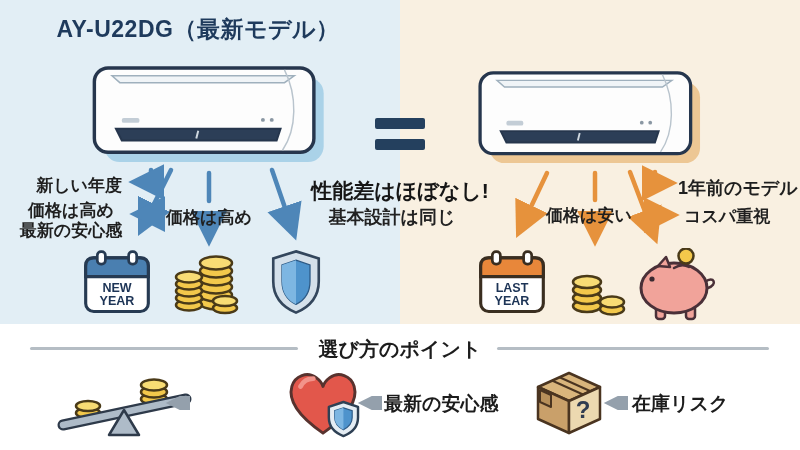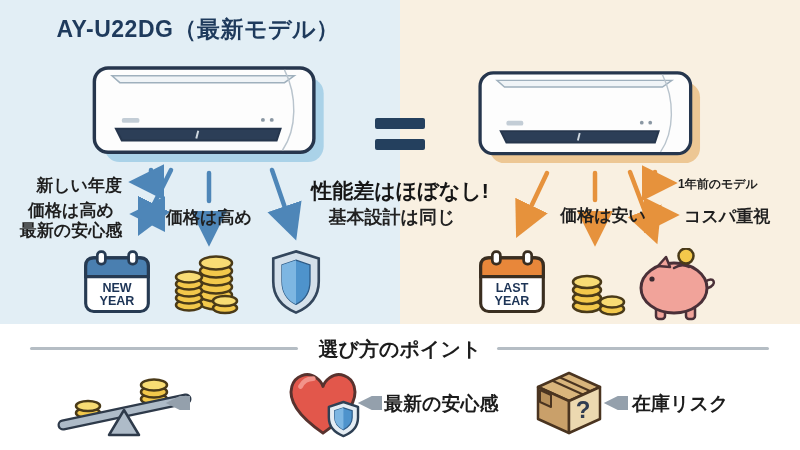--- a/index.html
+++ b/index.html
@@ -102,23 +102,23 @@
   </svg>
 
   <div class="abs lbl" style="left:18px;top:176px;width:104px;text-align:right;">新しい年度</div>
   <div class="abs lbl" style="left:10px;top:201px;width:122px;text-align:center;">価格は高め</div>
   <div class="abs lbl" style="left:10px;top:221px;width:122px;text-align:center;">最新の安心感</div>
   <div class="abs lbl" style="left:159px;top:208px;width:100px;text-align:center;">価格は高め</div>
 
   <div class="abs center-head" style="left:295px;top:177px;width:210px;">性能差はほぼなし!</div>
   <div class="abs center-sub" style="left:287px;top:205px;width:210px;">基本設計は同じ</div>
 
-  <div class="abs lbl" style="left:678px;top:178px;font-size:12px;">1年前のモデル</div>
+  <div class="abs lbl" style="left:678px;top:178px;font-size:18px;">1年前のモデル</div>
   <div class="abs lbl" style="left:684px;top:207px;">コスパ重視</div>
-  <div class="abs lbl" style="left:546px;top:206px;width:100px;text-align:right;">価格は安い</div>
+  <div class="abs lbl" style="left:546px;top:206px;width:100px;text-align:left;">価格は安い</div>
 
   <svg class="abs cal-left" style="left:83px;top:247px" width="68" height="70" viewBox="0 0 76 72">
     <rect x="3" y="9" width="70" height="60" rx="9" fill="#fff" stroke="#263a52" stroke-width="3.5"></rect>
     <path class="hdr" d="M3,18 Q3,9 12,9 H64 Q73,9 73,18 V30 H3 Z" stroke="#263a52" stroke-width="3.5"></path>
     <rect x="16" y="2" width="9" height="14" rx="4" fill="#fff" stroke="#263a52" stroke-width="3"></rect>
     <rect x="51" y="2" width="9" height="14" rx="4" fill="#fff" stroke="#263a52" stroke-width="3"></rect>
     <text class="cal-text" x="38" y="47" text-anchor="middle">NEW</text>
     <text class="cal-text" x="38" y="62" text-anchor="middle">YEAR</text>
   </svg>
 

